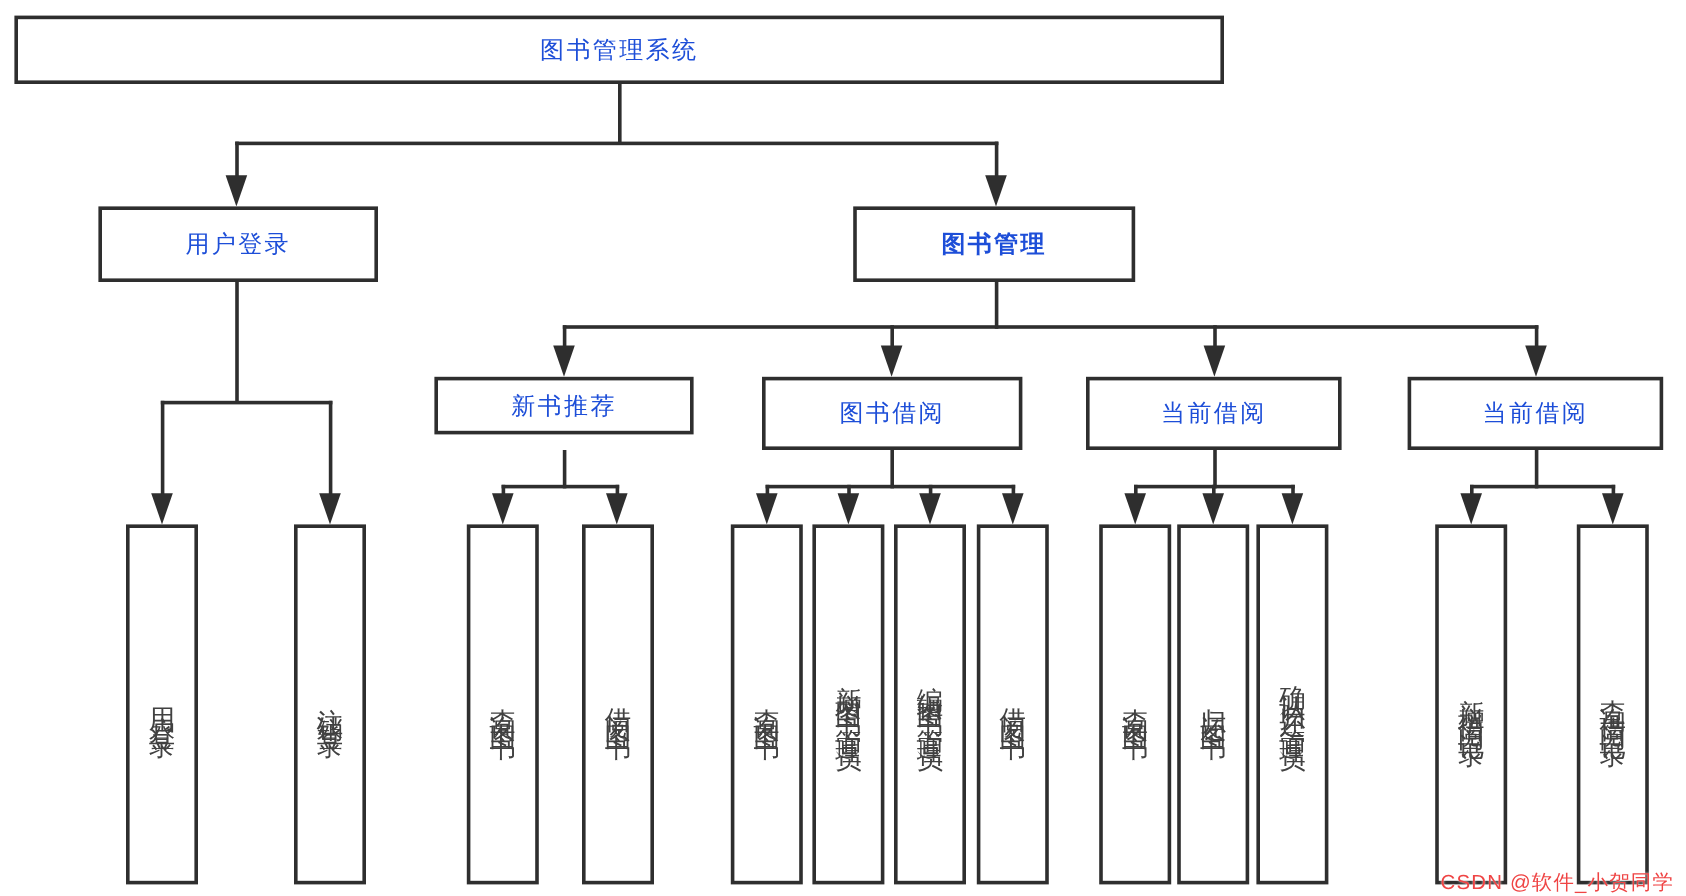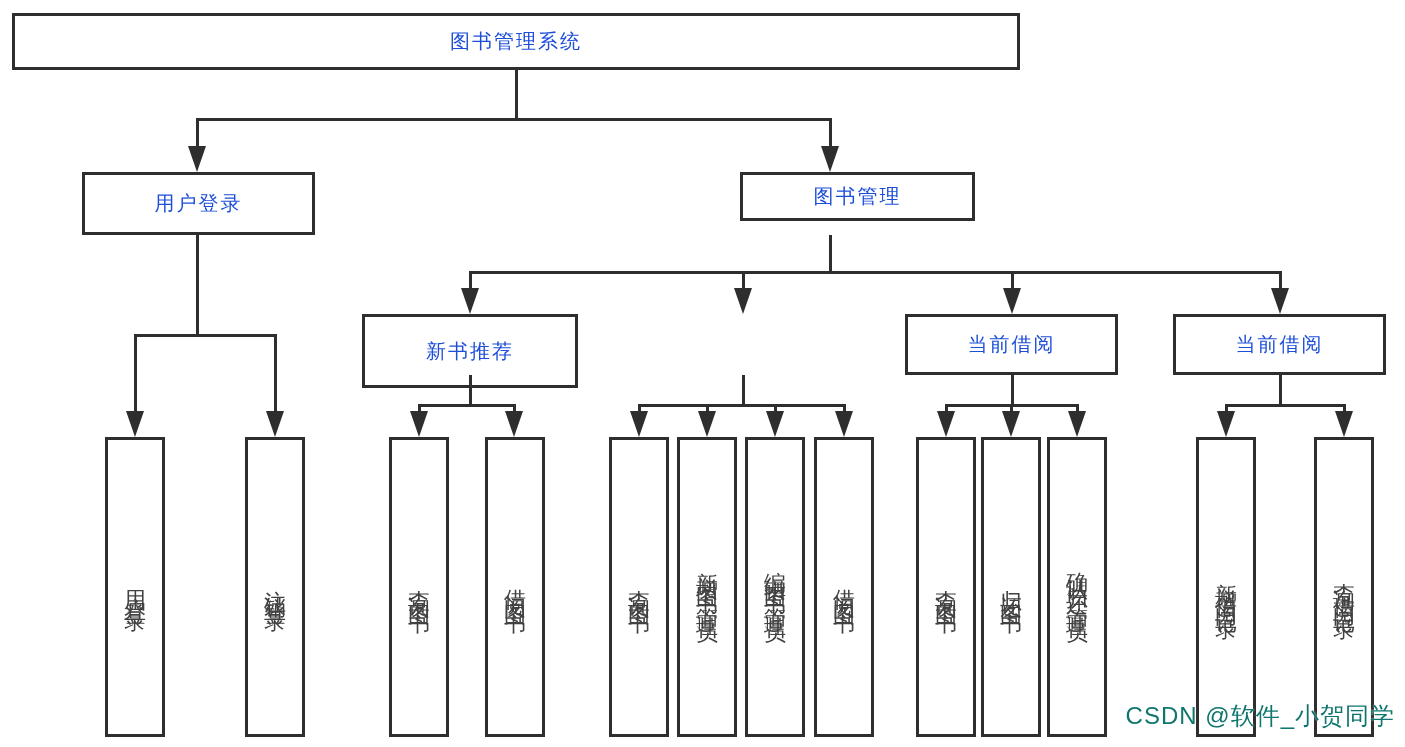--- a/index.html
+++ b/index.html
@@ -18,22 +18,22 @@
   }
   .vline,.hline{position:absolute;background:#2e2e2e;}
   .vline{width:3px;}
   .hline{height:3px;}
   .arrow{
     position:absolute;width:0;height:0;
     border-left:9px solid transparent;border-right:9px solid transparent;
     border-top:26px solid #2e2e2e;
   }
   #watermark{
-    position:absolute;top:700px;right:10px;z-index:5;
-    font-size:24px;color:#0f766e;white-space:nowrap;letter-spacing:1px;
+    position:absolute;top:724px;right:10px;z-index:5;
+    font-size:17px;color:#ef4444;white-space:nowrap;letter-spacing:1px;
     text-shadow:0 0 2px #ffffff;
   }
 </style>
 </head>
 <body>
 
 <div id="stage">
 
   <div class="box" style="left:12px;top:13px;width:1008px;height:57px;">
     <span class="hlabel">图书管理系统</span>
@@ -42,21 +42,21 @@
   <div class="vline" style="left:515px;top:70px;height:50px;"></div>
   <div class="hline" style="left:196px;top:118px;width:636px;"></div>
   <div class="vline" style="left:196px;top:118px;height:32px;"></div>
   <div class="vline" style="left:829px;top:118px;height:32px;"></div>
   <div class="arrow" style="left:188px;top:146px;"></div>
   <div class="arrow" style="left:821px;top:146px;"></div>
 
   <div class="box" style="left:82px;top:172px;width:233px;height:63px;">
     <span class="hlabel">用户登录</span>
   </div>
-  <div class="box" style="left:740px;top:172px;width:235px;height:49px;">
+  <div class="box" style="left:711px;top:172px;width:235px;height:63px;font-weight:bold;">
     <span class="hlabel">图书管理</span>
   </div>
 
   <div class="vline" style="left:196px;top:235px;height:101px;"></div>
   <div class="hline" style="left:134px;top:334px;width:143px;"></div>
   <div class="vline" style="left:134px;top:334px;height:80px;"></div>
   <div class="vline" style="left:274px;top:334px;height:80px;"></div>
   <div class="arrow" style="left:126px;top:411px;"></div>
   <div class="arrow" style="left:266px;top:411px;"></div>
 
@@ -64,22 +64,25 @@
   <div class="hline" style="left:469px;top:271px;width:813px;"></div>
   <div class="vline" style="left:469px;top:271px;height:20px;"></div>
   <div class="vline" style="left:742px;top:271px;height:20px;"></div>
   <div class="vline" style="left:1011px;top:271px;height:20px;"></div>
   <div class="vline" style="left:1279px;top:271px;height:20px;"></div>
   <div class="arrow" style="left:461px;top:288px;"></div>
   <div class="arrow" style="left:734px;top:288px;"></div>
   <div class="arrow" style="left:1003px;top:288px;"></div>
   <div class="arrow" style="left:1271px;top:288px;"></div>
 
-  <div class="box" style="left:362px;top:314px;width:216px;height:74px;">
+  <div class="box" style="left:362px;top:314px;width:216px;height:48px;">
     <span class="hlabel">新书推荐</span>
+  </div>
+  <div class="box" style="left:635px;top:314px;width:217px;height:61px;">
+    <span class="hlabel">图书借阅</span>
   </div>
   <div class="box" style="left:905px;top:314px;width:213px;height:61px;">
     <span class="hlabel">当前借阅</span>
   </div>
   <div class="box" style="left:1173px;top:314px;width:213px;height:61px;">
     <span class="hlabel">当前借阅</span>
   </div>
 
   <div class="vline" style="left:469px;top:375px;height:32px;"></div>
   <div class="hline" style="left:418px;top:404px;width:98px;"></div>

